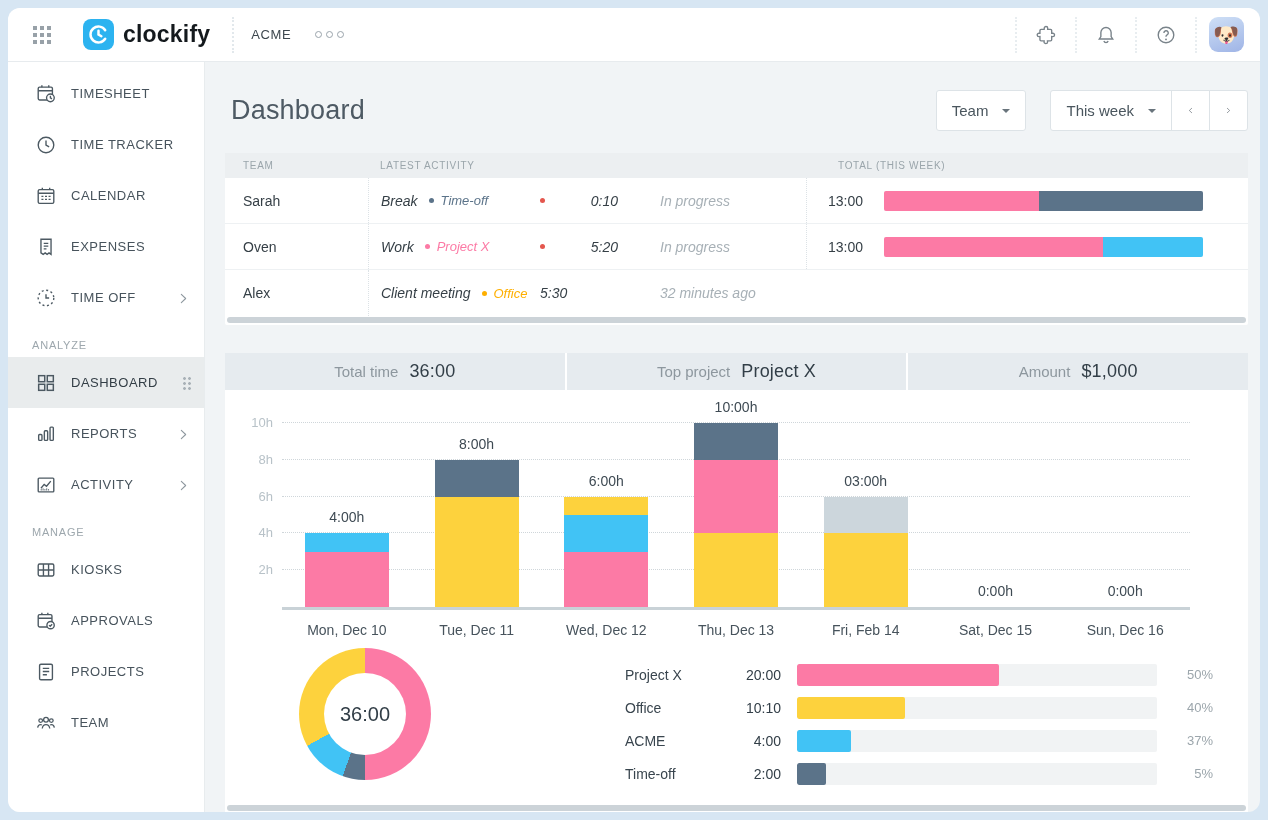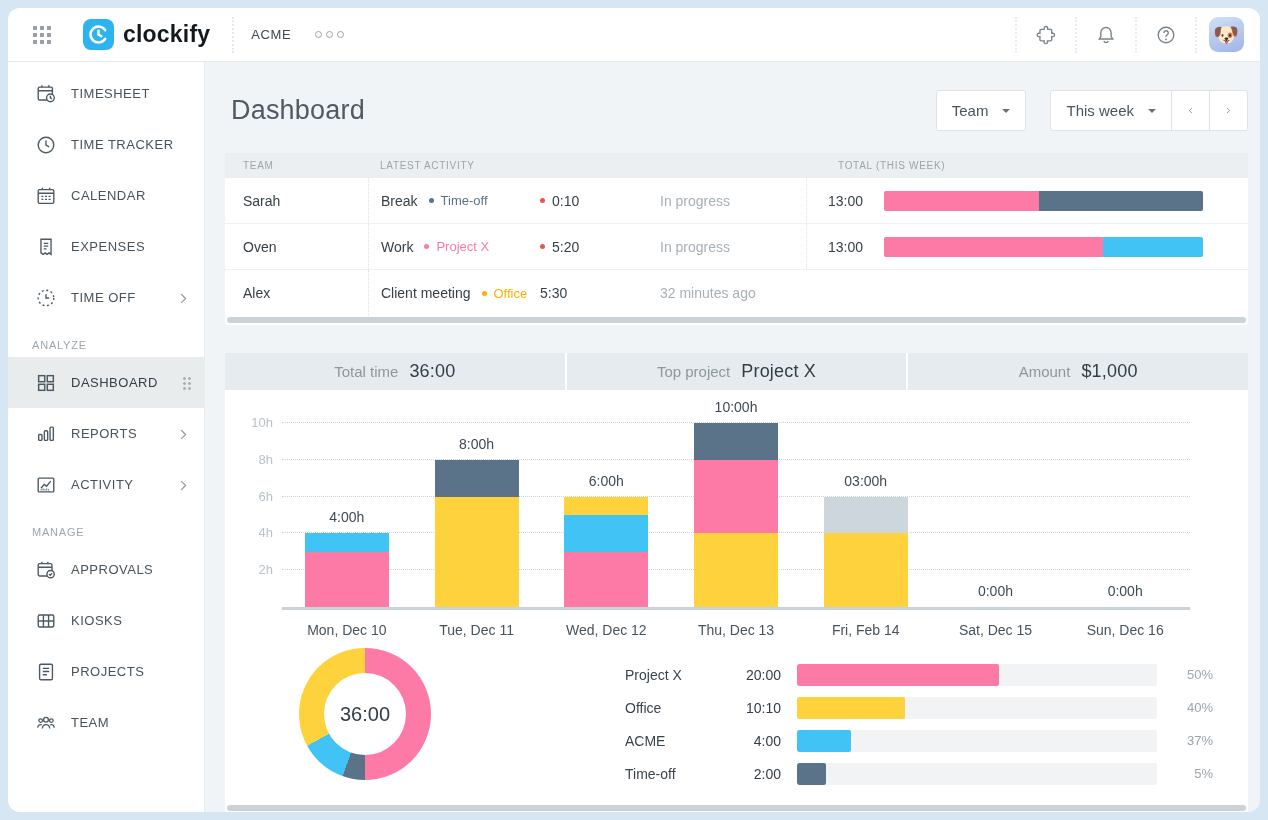--- a/index.html
+++ b/index.html
@@ -72,25 +72,25 @@
   .t-head { height:25px; background:#eceff1; display:flex; align-items:center;
             font-size:10px; color:#9aa5ab; letter-spacing:.7px; }
   .th1 { width:143px; padding-left:18px; }
   .th2 { width:438px; padding-left:12px; }
   .th3 { flex:1; padding-left:8px;margin-left:24px; }
   .t-row { height:46px; display:flex; align-items:stretch; border-bottom:1px solid #eef1f3;
            font-size:14px; color:#353f46; cursor:pointer; }
   .t-row:last-of-type { border-bottom:none; }
   .c1 { width:143px; padding-left:18px; display:flex; align-items:center; }
   .c2 { width:438px; border-left:1px dotted #dce2e6; display:grid;
-        grid-template-columns:1fr 78px 178px; align-items:center; padding:0 10px 0 12px; }
+        grid-template-columns:1fr 78px 178px; align-items:center; padding:0 10px 0 12px;font-style:italic; }
   .actwrap { display:flex; align-items:center; }
   .proj { display:flex; align-items:center; gap:7px; margin-left:11px; font-size:13px; }
   .pdot { width:5px; height:5px; border-radius:50%; }
-  .dur { display:flex; align-items:center; justify-content:flex-start; gap:7px; }
+  .dur { display:flex; align-items:center; justify-content:space-between; gap:7px; }
   .rec { width:5px; height:5px; border-radius:50%; }
   .status { padding-left:42px; color:#a7b0b6; }
   .c3 { flex:1; border-left:1px dotted #dce2e6; display:flex; align-items:center; padding-right:45px; }
   .total { width:56px; text-align:right; }
   .track { flex:1; margin-left:21px; height:20px; background:#f1f3f4; border-radius:2px;
            display:flex; overflow:hidden; }
   .seg { height:100%; }
 
   
   .card2 { margin-top:28px; padding-bottom:23px; }
@@ -354,29 +354,29 @@
               <use href="#i-activity"></use>
             </svg></span>
           <span class="lbl">ACTIVITY</span>
           <span class="chev"><svg>
               <use href="#i-chev"></use>
             </svg></span>
         </div>
         <div class="sec-label">MANAGE</div>
         <div class="side-item">
           <span class="icn"><svg>
+              <use href="#i-kiosks"></use>
+            </svg></span>
+          <span class="lbl">KIOSKS</span>
+        </div>
+        <div class="side-item">
+          <span class="icn"><svg>
               <use href="#i-approvals"></use>
             </svg></span>
           <span class="lbl">APPROVALS</span>
-        </div>
-        <div class="side-item">
-          <span class="icn"><svg>
-              <use href="#i-kiosks"></use>
-            </svg></span>
-          <span class="lbl">KIOSKS</span>
         </div>
         <div class="side-item">
           <span class="icn"><svg>
               <use href="#i-projects"></use>
             </svg></span>
           <span class="lbl">PROJECTS</span>
         </div>
         <div class="side-item">
           <span class="icn"><svg>
               <use href="#i-team"></use>

